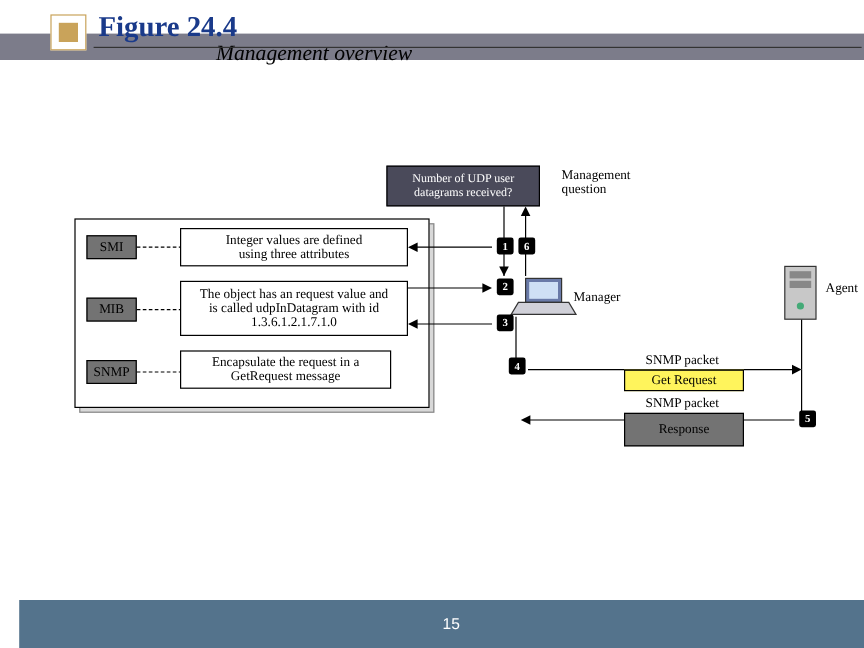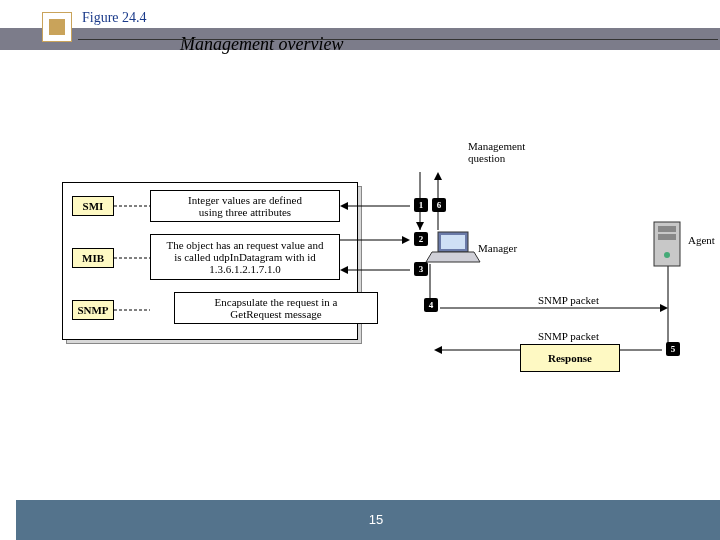--- a/index.html
+++ b/index.html
@@ -33,22 +33,22 @@
   .bullet-inner {
     position: absolute;
     left: 6px; top: 6px;
     width: 16px; height: 16px;
     background: #c9a35a;
   }
   .figure-label {
     position: absolute;
     left: 82px; top: 10px;
     color: #1a3a8a;
-    font-size: 14px;
-    font-weight: normal;
+    font-size: 24px;
+    font-weight: bold;
   }
   .figure-title {
     position: absolute;
     left: 180px; top: 10px;
     font-style: italic;
     font-size: 18px;
     margin-top: 24px;
   }
   .diagram {
     position: absolute;
@@ -59,21 +59,21 @@
     position: absolute;
     border: 1px solid #000;
     background: #fff;
     font-size: 11px;
     text-align: center;
     display: flex;
     align-items: center;
     justify-content: center;
     padding: 2px 4px;
   }
-  .pink { background: #fef9c3; font-weight: bold; }
+  .pink { background: #737373; }
   .yellow { background: #fff45c; }
   .shadow-box {
     position: absolute;
     background: #ccc;
     border: 1px solid #888;
   }
   .num-dot {
     position: absolute;
     width: 14px; height: 14px;
     background: #000;
@@ -121,23 +121,25 @@
   <div class="box pink" style="left:72px;top:146px;width:42px;height:20px;">SMI</div>
   <div class="box" style="left:150px;top:140px;width:190px;height:32px;white-space:pre-line;">Integer values are defined
 using three attributes</div>
 
   <div class="box pink" style="left:72px;top:198px;width:42px;height:20px;">MIB</div>
   <div class="box" style="left:150px;top:184px;width:190px;height:46px;white-space:pre-line;">The object has an request value and
 is called udpInDatagram with id
 1.3.6.1.2.1.7.1.0</div>
 
   <div class="box pink" style="left:72px;top:250px;width:42px;height:20px;">SNMP</div>
-  <div class="box" style="left:150px;top:242px;width:204px;height:32px;white-space:pre-line;margin-left:24px;">Encapsulate the request in a
+  <div class="box" style="left:150px;top:242px;width:176px;height:32px;white-space:pre-line;">Encapsulate the request in a
 GetRequest message</div>
 
+  <div class="box" style="left:322px;top:88px;width:128px;height:34px;background:#4a4a5a;color:#fff;white-space:pre-line;font-size:10px;">Number of UDP user
+datagrams received?</div>
   <div class="label-text" style="left:468px;top:90px;white-space:pre-line;">Management
 question</div>
 
   <svg width="720" height="430">
 
     <line x1="114" y1="156" x2="150" y2="156" stroke="#000" stroke-dasharray="3,2"></line>
     <line x1="114" y1="208" x2="150" y2="208" stroke="#000" stroke-dasharray="3,2"></line>
     <line x1="114" y1="260" x2="150" y2="260" stroke="#000" stroke-dasharray="3,2"></line>
 
     <line x1="420" y1="122" x2="420" y2="180" stroke="#000"></line>
@@ -178,20 +180,21 @@
   <div class="label-text" style="left:688px;top:184px;">Agent</div>
 
   <div class="num-dot" style="left:414px;top:148px;">1</div>
   <div class="num-dot" style="left:432px;top:148px;">6</div>
   <div class="num-dot" style="left:414px;top:182px;">2</div>
   <div class="num-dot" style="left:414px;top:212px;">3</div>
   <div class="num-dot" style="left:424px;top:248px;">4</div>
   <div class="num-dot" style="left:666px;top:292px;">5</div>
 
   <div class="label-text" style="left:538px;top:244px;">SNMP packet</div>
+  <div class="box yellow" style="left:520px;top:258px;width:100px;height:18px;">Get Request</div>
 
   <div class="label-text" style="left:538px;top:280px;">SNMP packet</div>
   <div class="box pink" style="left:520px;top:294px;width:100px;height:28px;">Response</div>
 
 </div>
 
 <div class="footer-bar">
   <span>15</span>
 </div>
 

